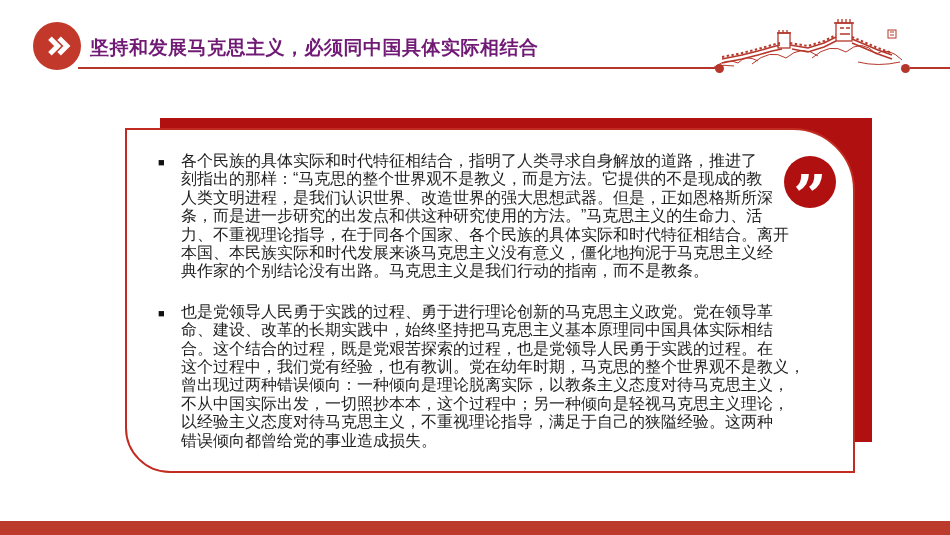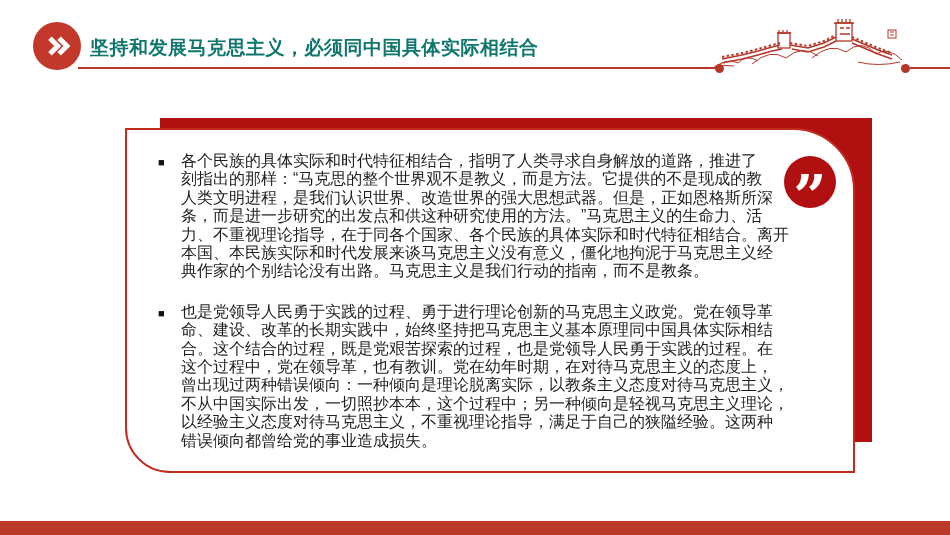--- a/index.html
+++ b/index.html
@@ -7,21 +7,21 @@
     position:relative;width:950px;height:535px;background:#ffffff;overflow:hidden;
     font-family:"Liberation Sans","DejaVu Sans",sans-serif;
   }
   
   .hdr-badge{
     position:absolute;left:33px;top:22px;width:48px;height:48px;border-radius:50%;
     background:#C2382B;display:flex;align-items:center;justify-content:center;
   }
   .page-title{
     position:absolute;left:90px;top:37px;font-size:19px;font-weight:bold;
-    color:#0f766e;letter-spacing:0.5px;white-space:nowrap;line-height:22px;
+    color:#701a75;letter-spacing:0.5px;white-space:nowrap;line-height:22px;
   }
   .rule{position:absolute;top:67px;height:2px;background:#B5372B;}
   .rule-left{left:78px;width:638px;}
   .rule-right{left:910px;width:40px;}
   .rule-dot{position:absolute;top:63.5px;width:9px;height:9px;border-radius:50%;background:#B5372B;}
   .dot-left{left:715px;}
   .dot-right{left:901px;}
   .great-wall{position:absolute;left:712px;top:16px;width:196px;height:54px;}
   
   .card-top-bar{position:absolute;left:160px;top:118px;width:712px;height:10px;background:#B01010;}
@@ -138,21 +138,21 @@
         <div class="text-line">典作家的个别结论没有出路。马克思主义是我们行动的指南，而不是教条。</div>
       </div>
     </div>
 
     <div class="bullet">
       <span class="bullet-marker">■</span>
       <div class="bullet-lines">
         <div class="text-line">也是党领导人民勇于实践的过程、勇于进行理论创新的马克思主义政党。党在领导革</div>
         <div class="text-line">命、建设、改革的长期实践中，始终坚持把马克思主义基本原理同中国具体实际相结</div>
         <div class="text-line">合。这个结合的过程，既是党艰苦探索的过程，也是党领导人民勇于实践的过程。在</div>
-        <div class="text-line">这个过程中，党在领导革，也有教训。党在幼年时期，在对待马克思主义的态度上，</div>
+        <div class="text-line">这个过程中，我们党有经验，也有教训。党在幼年时期，马克思的整个世界观不是教义，</div>
         <div class="text-line">曾出现过两种错误倾向：一种倾向是理论脱离实际，以教条主义态度对待马克思主义，</div>
         <div class="text-line">不从中国实际出发，一切照抄本本，这个过程中；另一种倾向是轻视马克思主义理论，</div>
         <div class="text-line">以经验主义态度对待马克思主义，不重视理论指导，满足于自己的狭隘经验。这两种</div>
         <div class="text-line">错误倾向都曾给党的事业造成损失。</div>
       </div>
     </div>
 
   </div>
 
   <div class="footer-bar"></div>

